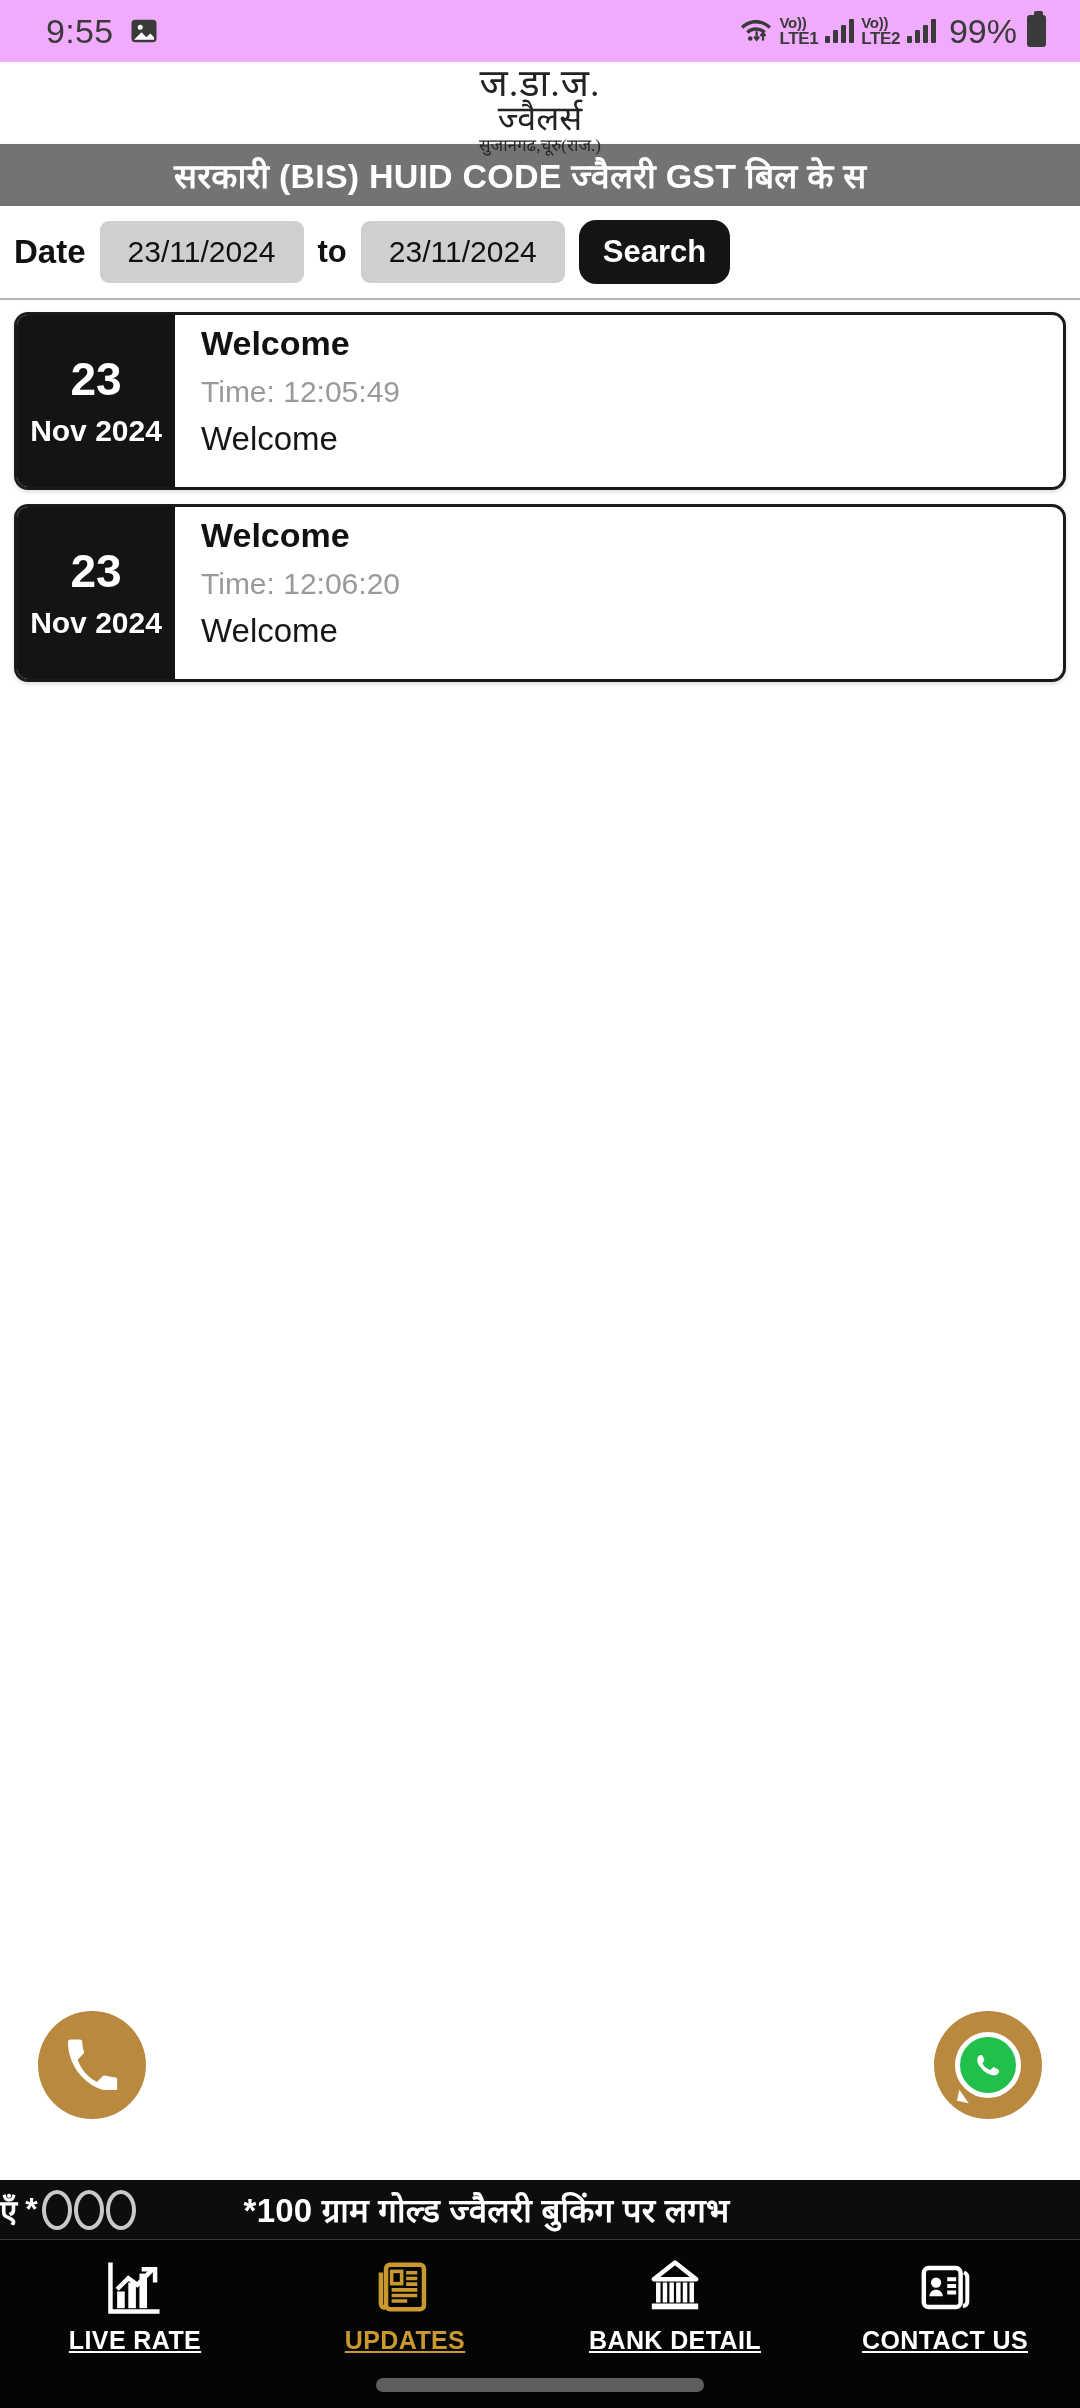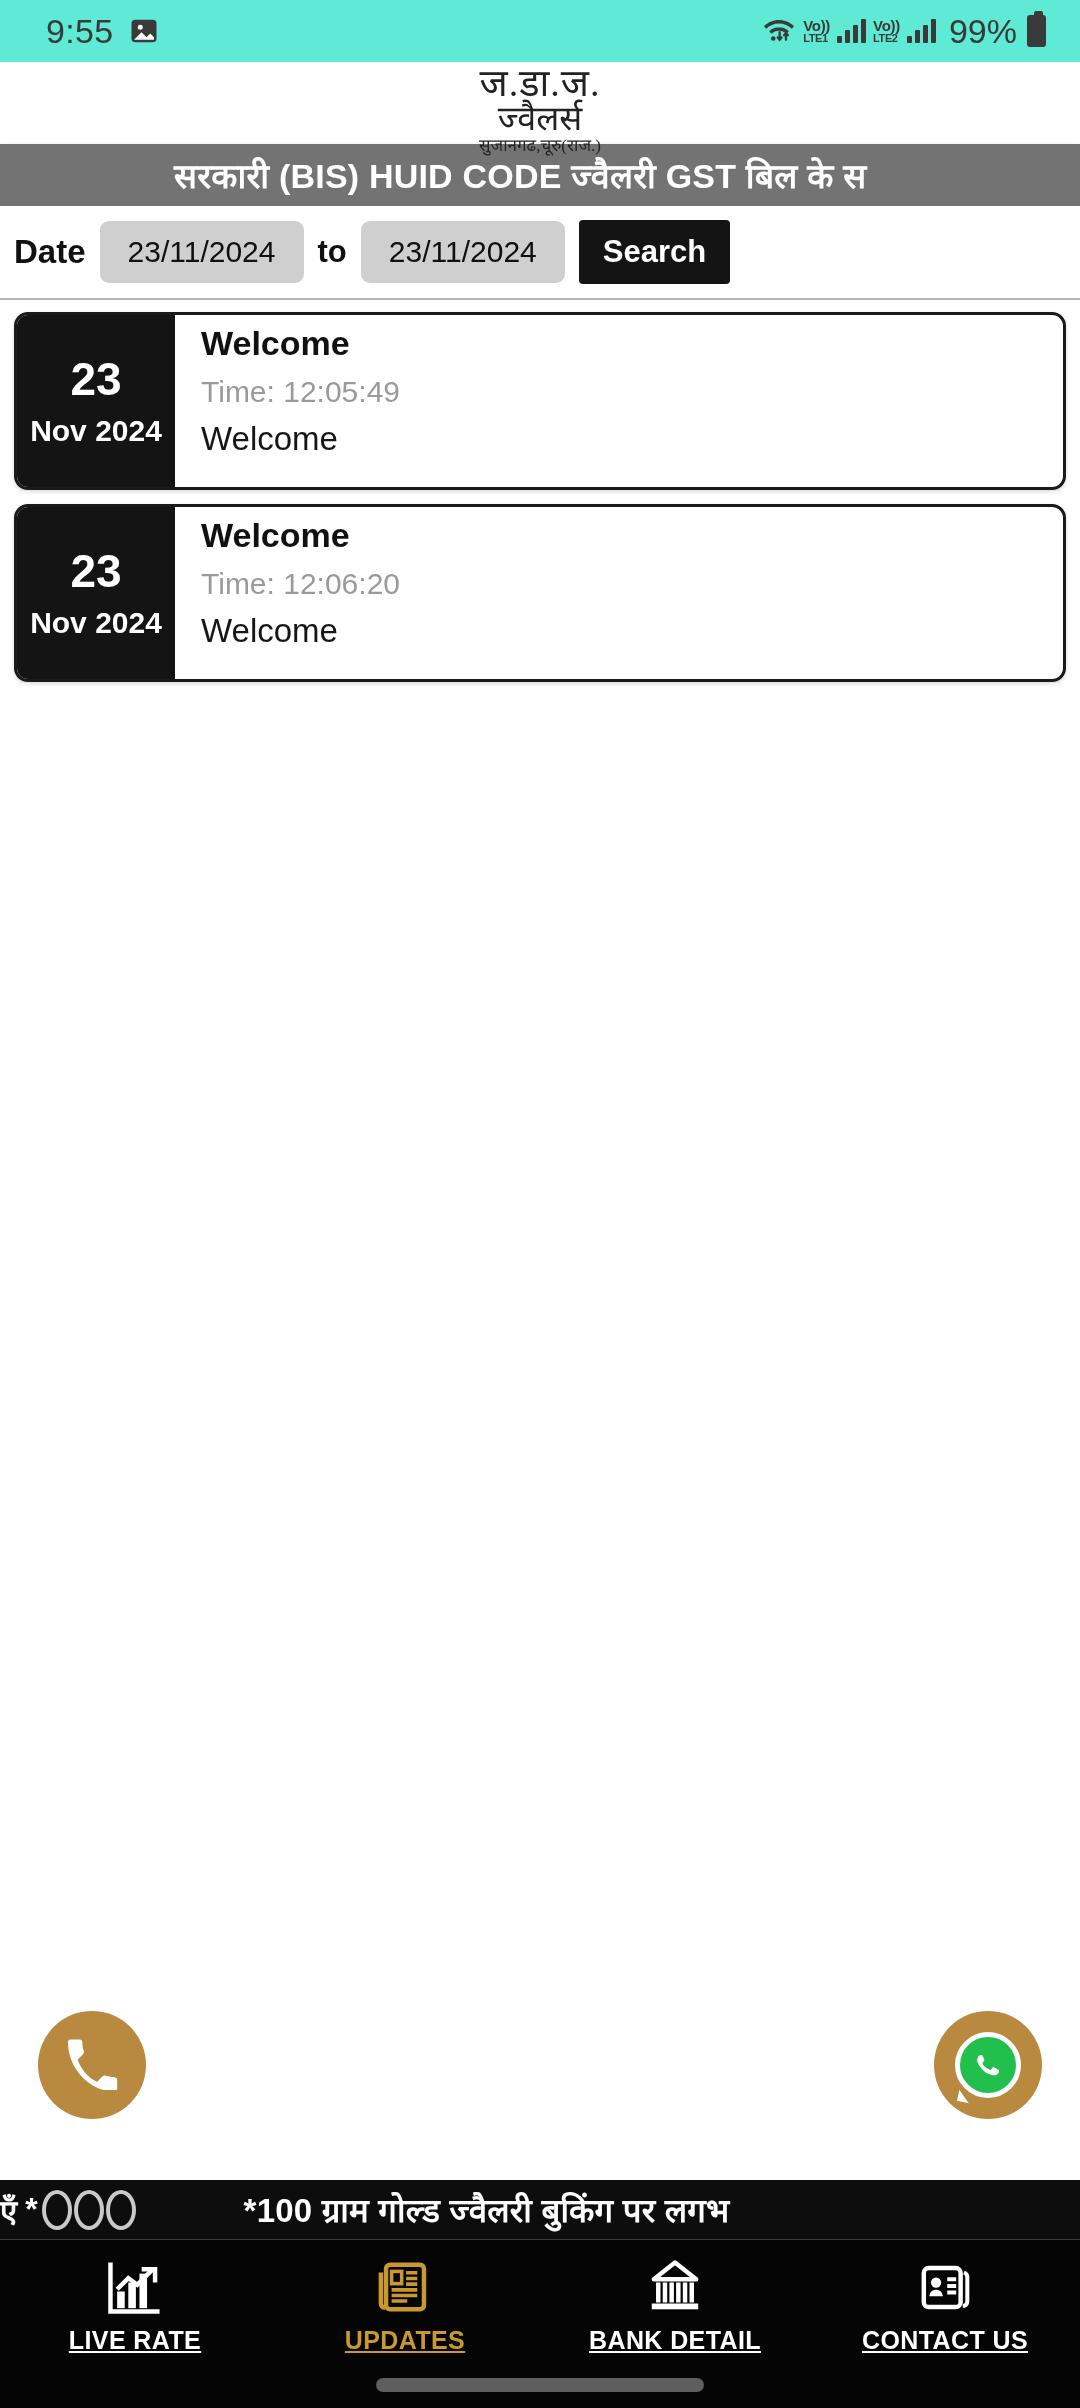--- a/index.html
+++ b/index.html
@@ -9,29 +9,29 @@
     background:#ffffff;
     overflow:hidden;
     position:relative;
   }
 
   
   .statusbar {
     height:62px; width:100%;
     display:flex; align-items:center; justify-content:space-between;
     padding:0 34px 0 46px;
-    background:#5eead4;
+    background:#f0abfc;
   }
   .sb-left { display:flex; align-items:center; gap:16px; }
   .sb-time { font-size:34px; color:#3a3a3a; font-weight:400; letter-spacing:0.3px; }
   .sb-photo-icon { width:30px; height:30px; position:relative; }
   .sb-right { display:flex; align-items:center; gap:7px; }
   .sb-volte { display:flex; flex-direction:column; align-items:flex-start; line-height:1; }
   .sb-volte .vo { font-size:15px; font-weight:700; color:#3a3a3a; letter-spacing:-0.3px; }
-  .sb-volte .lte { font-size:11px; font-weight:700; color:#3a3a3a; letter-spacing:-0.4px; }
+  .sb-volte .lte { font-size:17px; font-weight:700; color:#3a3a3a; letter-spacing:-0.4px; }
   .bars { display:flex; align-items:flex-end; gap:3px; height:24px; }
   .bars i { width:5px; background:#3a3a3a; display:block; border-radius:1px; }
   .bars i:nth-child(1){height:7px;} .bars i:nth-child(2){height:13px;}
   .bars i:nth-child(3){height:18px;} .bars i:nth-child(4){height:24px;}
   .sb-batt-pct { font-size:34px; color:#3a3a3a; margin-left:6px; }
   .sb-batt { width:19px; height:32px; border:3px solid #3a3a3a; border-radius:3px; position:relative; background:#3a3a3a; margin-left:3px;}
   .sb-batt:before { content:""; position:absolute; top:-7px; left:4px; width:9px; height:5px; background:#3a3a3a; border-radius:2px 2px 0 0;}
 
   
   .logo-wrap {
@@ -65,21 +65,21 @@
   }
   .lbl-date { font-size:33px; font-weight:700; color:#111; }
   .date-field {
     background:#cfcfcf; border-radius:9px; height:62px;
     display:flex; align-items:center; justify-content:center;
     color:#101010; font-size:30px; min-width:204px; padding:0 16px;
     border:none;
   }
   .lbl-to { font-size:31px; font-weight:700; color:#111; }
   .btn-search {
-    background:#141414; color:#fff; border-radius:4px; height:64px;
+    background:#141414; color:#fff; border-radius:17px; height:64px;
     display:flex; align-items:center; justify-content:center;
     font-size:31px; font-weight:700; padding:0 24px; border:none;
   }
 
   
   .list { padding:12px 14px 0 14px; background:#fff; }
   .card {
     display:flex; border:3px solid #1a1a1a; border-radius:14px;
     background:#ffffff; overflow:hidden; margin-bottom:14px;
     min-height:178px; box-shadow:0 2px 4px rgba(0,0,0,.14);

